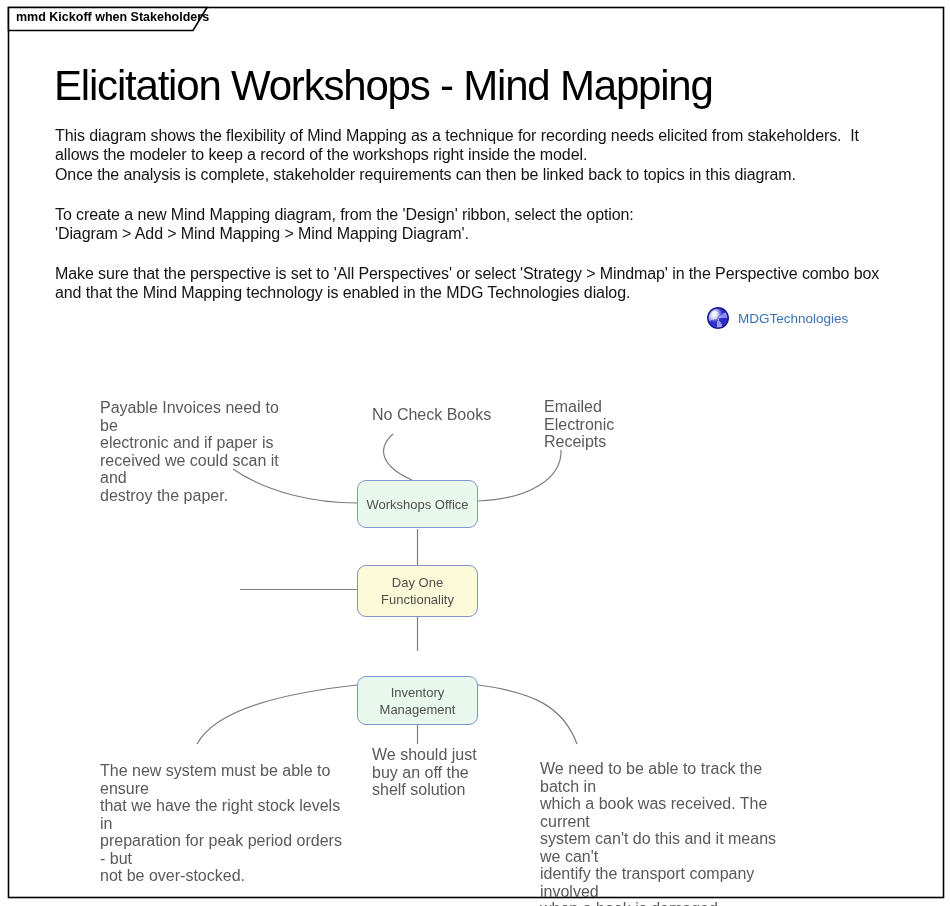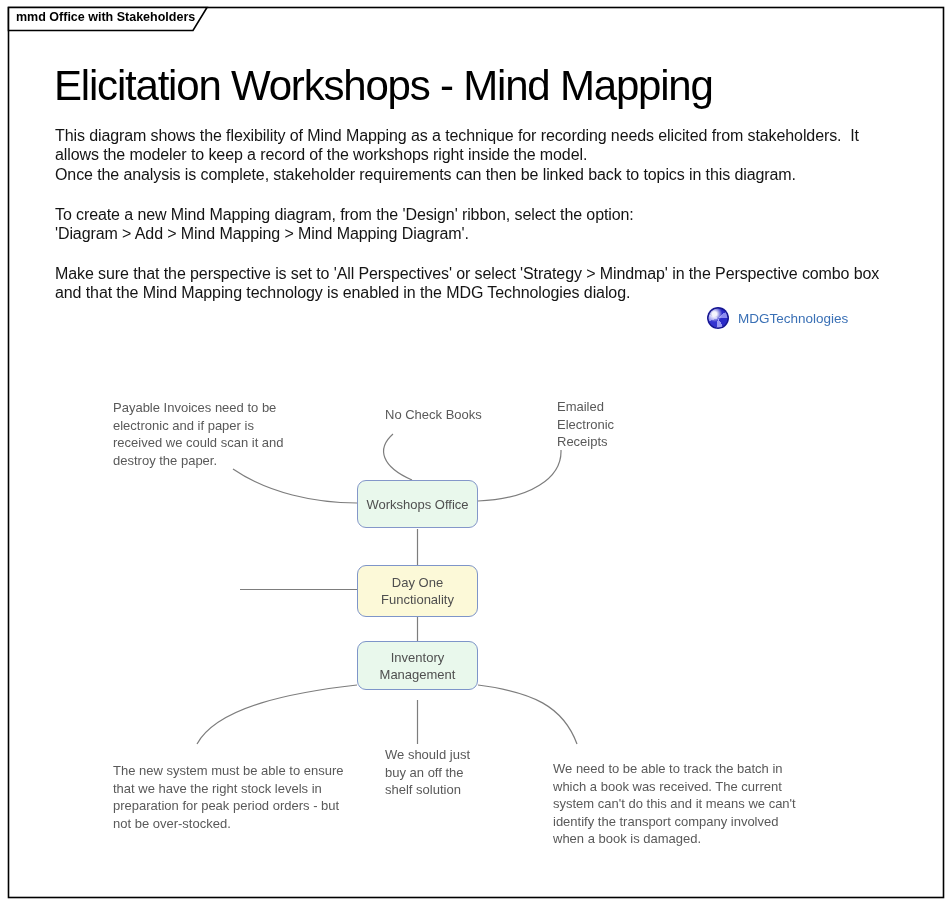--- a/index.html
+++ b/index.html
@@ -20,33 +20,33 @@
 
   .mdg{position:absolute;left:707px;top:307px;display:flex;align-items:center;gap:9px;cursor:pointer;}
   .mdg-icon{width:22px;height:22px;border-radius:50%;display:inline-block;
     background:
       radial-gradient(circle at 34% 32%, rgba(255,255,255,.95) 0 11%, rgba(255,255,255,0) 38%),
       conic-gradient(#2b2bc8 0 50deg,#8c8cf0 50deg 90deg,#2b2bc8 90deg 150deg,#9a9af2 150deg 190deg,
                      #3434d0 190deg 250deg,#8c8cf0 250deg 290deg,#2b2bc8 290deg 360deg);
     box-shadow: inset 0 0 0 1.5px #16168e;}
   .mdg-label{font-size:13.5px;color:#3a70b5;}
 
-  .note{position:absolute;font-size:13px;line-height:17.5px;color:#595959;margin-left:13px;}
+  .note{position:absolute;font-size:16px;line-height:17.5px;color:#595959;}
   .note-payable{left:100px;top:399px;width:186px;}
   .note-nocheck{left:372px;top:406px;white-space:nowrap;}
   .note-receipts{left:544px;top:398px;}
   .note-shelf{left:372px;top:746px;}
   .note-stock{left:100px;top:762px;width:250px;}
   .note-batch{left:540px;top:760px;width:254px;}
 
   .node{position:absolute;display:flex;align-items:center;justify-content:center;text-align:center;
         font-size:13px;line-height:17px;color:#4f4f4f;border-radius:9px;box-sizing:border-box;}
   .node-paperless{left:357px;top:480px;width:121px;height:48px;background:#e9f8ec;border:1.4px solid #8497c9;}
   .node-dayone{left:357px;top:565px;width:121px;height:52px;background:#fcf9d8;border:1.4px solid #7e95c9;}
-  .node-inventory{left:357px;top:641px;width:121px;height:49px;background:#e9f8ec;border:1.4px solid #7e95c9;}
+  .node-inventory{left:357px;top:676px;width:121px;height:49px;background:#e9f8ec;border:1.4px solid #7e95c9;}
   .node-root{left:88px;top:550px;width:152px;height:78px;background:#f9e2e3;border:2px solid #6b6b6b;border-radius:10px;}
 </style>
 </head>
 <body>
 
 <div class="stage">
 
   <svg class="layer" viewBox="0 0 950 906">
 
     <rect x="8.5" y="7.5" width="935" height="890" fill="none" stroke="#000000" stroke-width="1.6"></rect>
@@ -59,21 +59,21 @@
       <path d="M 561 450 C 562 478 530 499 478 501"></path>
       <path d="M 417.5 529 L 417.5 565"></path>
       <path d="M 240 589.5 L 357 589.5"></path>
       <path d="M 417.5 617 L 417.5 651"></path>
       <path d="M 417.5 700 L 417.5 744"></path>
       <path d="M 357 685 C 295 692 218 706 197 744"></path>
       <path d="M 478 685 C 532 692 563 706 577 744"></path>
     </g>
   </svg>
 
-  <div class="tab-label">mmd Office with Stakeholders</div>
+  <div class="tab-label">mmd Kickoff when Stakeholders</div>
 
   <h1 class="page-title">Elicitation Workshops - Mind Mapping</h1>
 
   <div class="para para-1">This diagram shows the flexibility of Mind Mapping as a technique for recording needs elicited from stakeholders.  It<br>allows the modeler to keep a record of the workshops right inside the model.<br>Once the analysis is complete, stakeholder requirements can then be linked back to topics in this diagram.</div>
   <div class="para para-2">To create a new Mind Mapping diagram, from the 'Design' ribbon, select the option:<br>'Diagram &gt; Add &gt; Mind Mapping &gt; Mind Mapping Diagram'.</div>
   <div class="para para-3">Make sure that the perspective is set to 'All Perspectives' or select 'Strategy &gt; Mindmap' in the Perspective combo box<br>and that the Mind Mapping technology is enabled in the MDG Technologies dialog.</div>
 
   <div class="mdg">
     <span class="mdg-icon"></span>
     <span class="mdg-label">MDGTechnologies</span>

